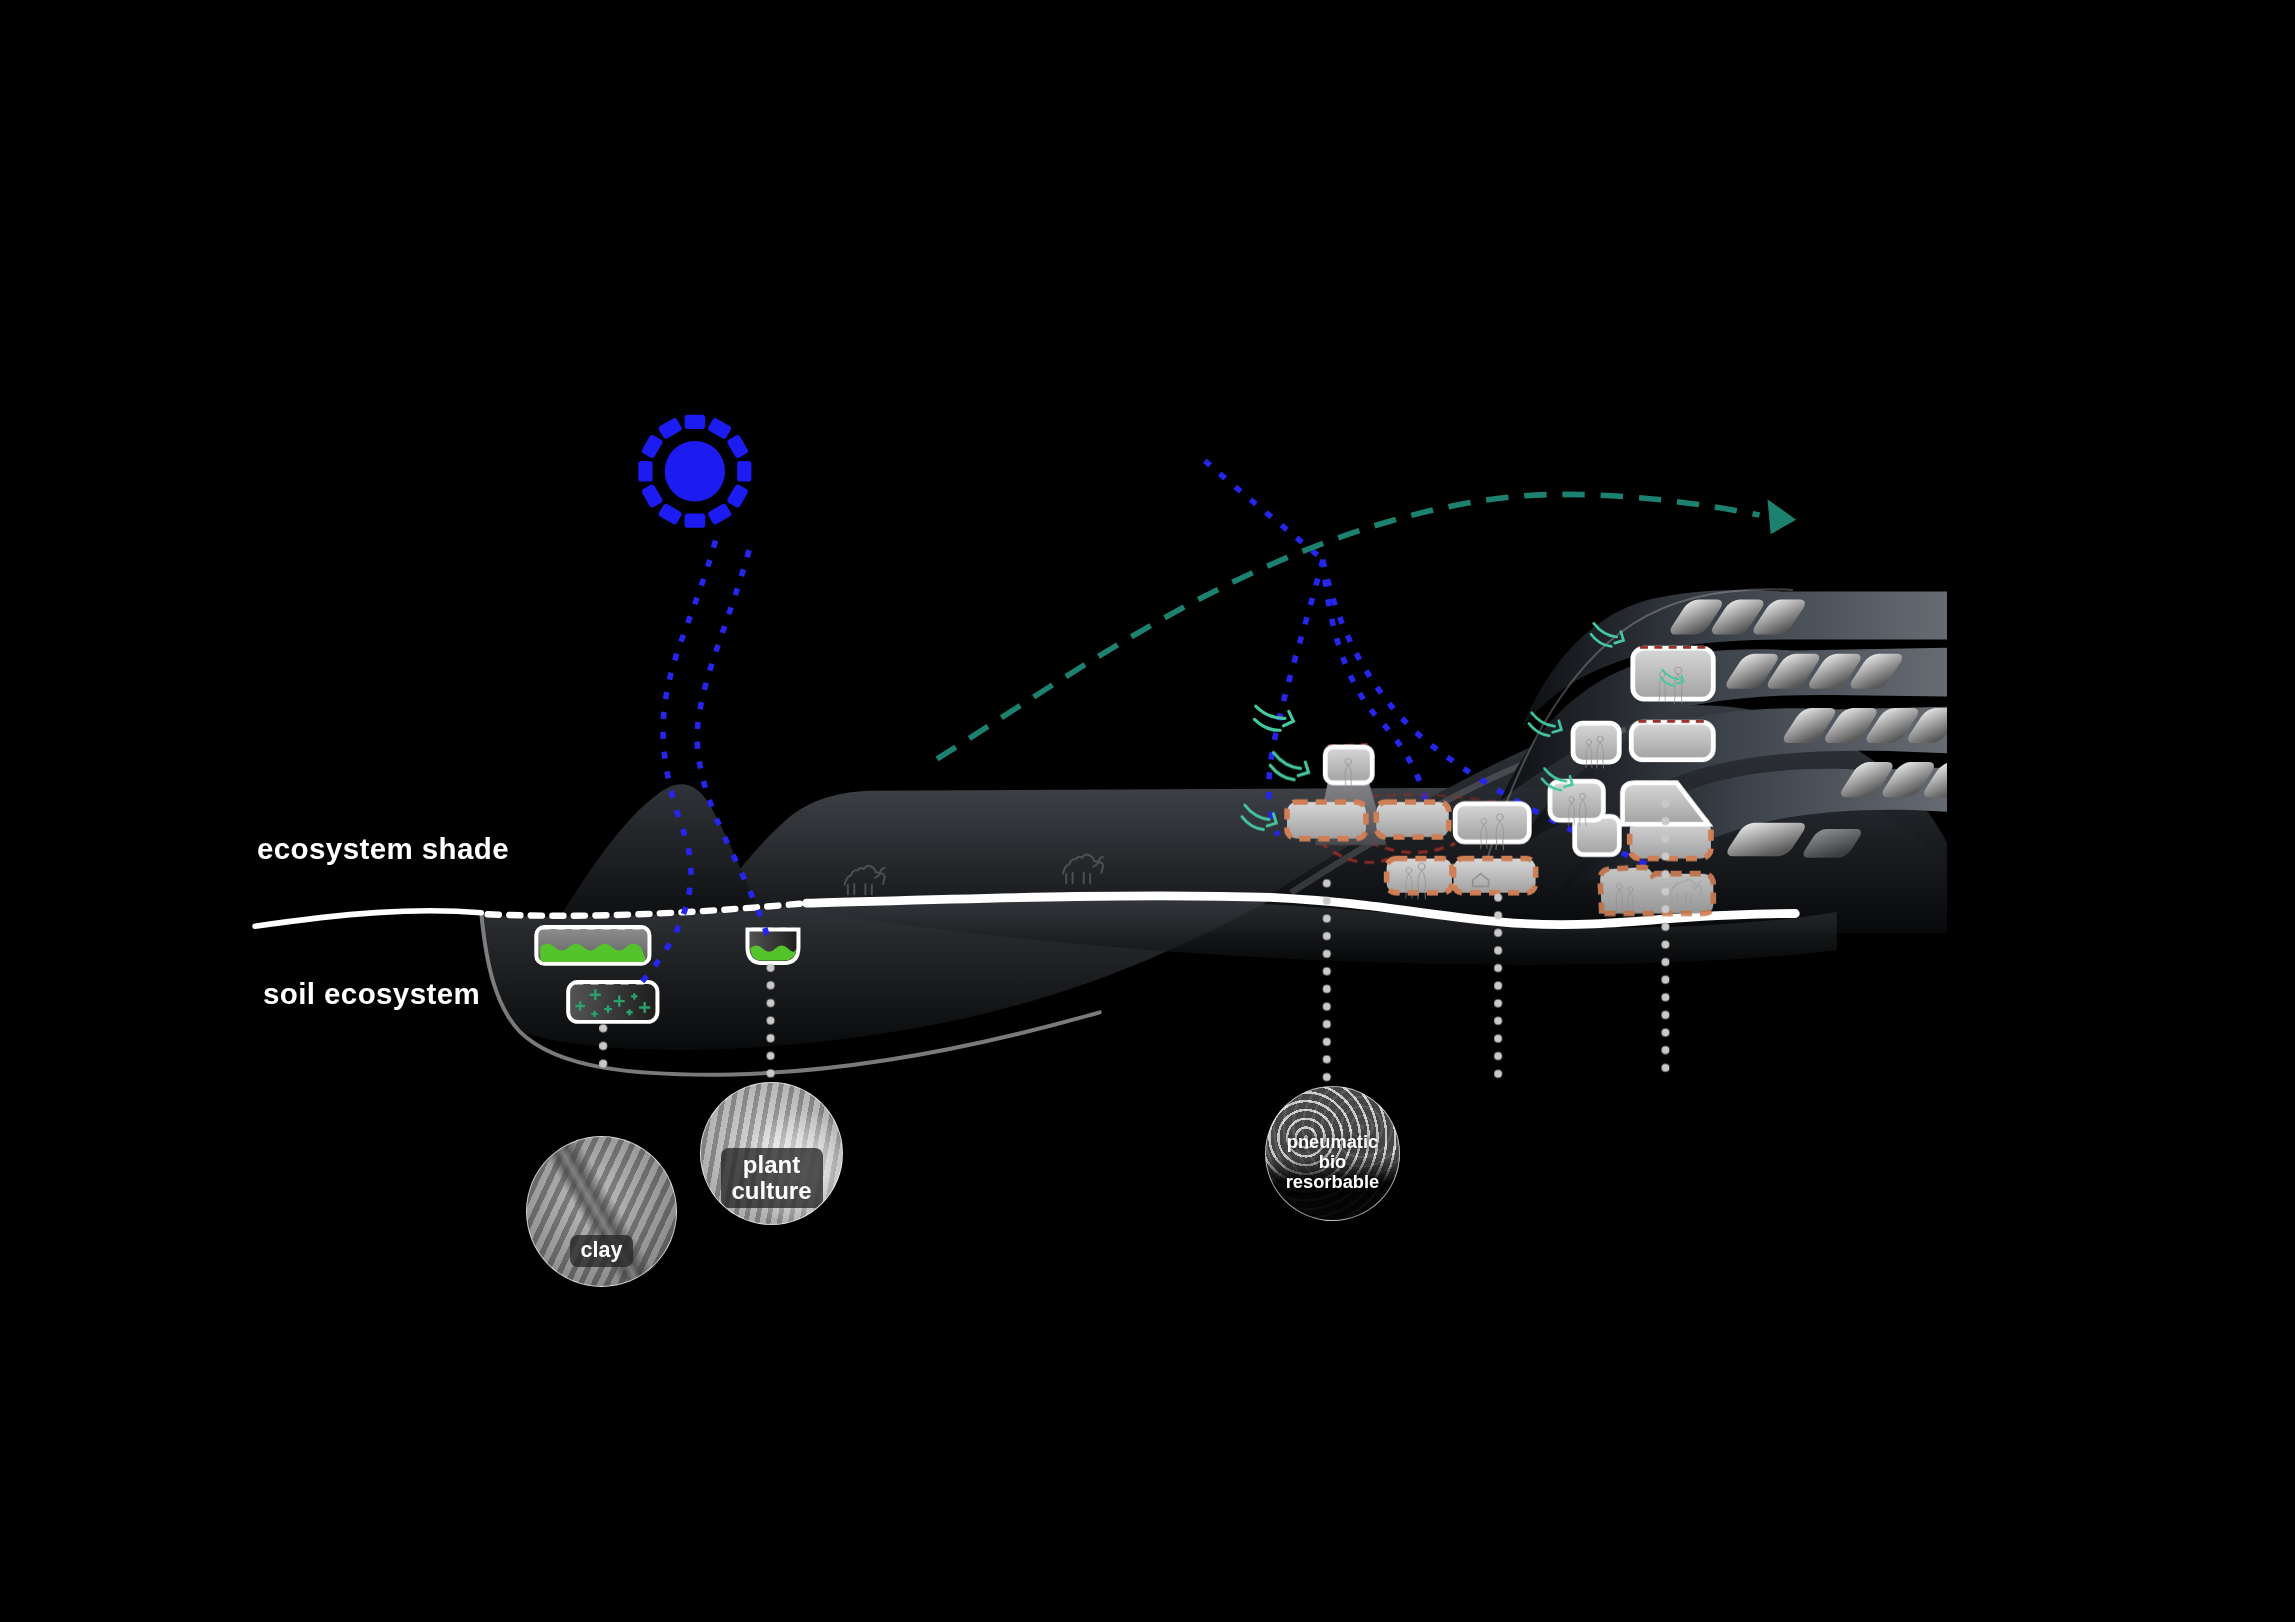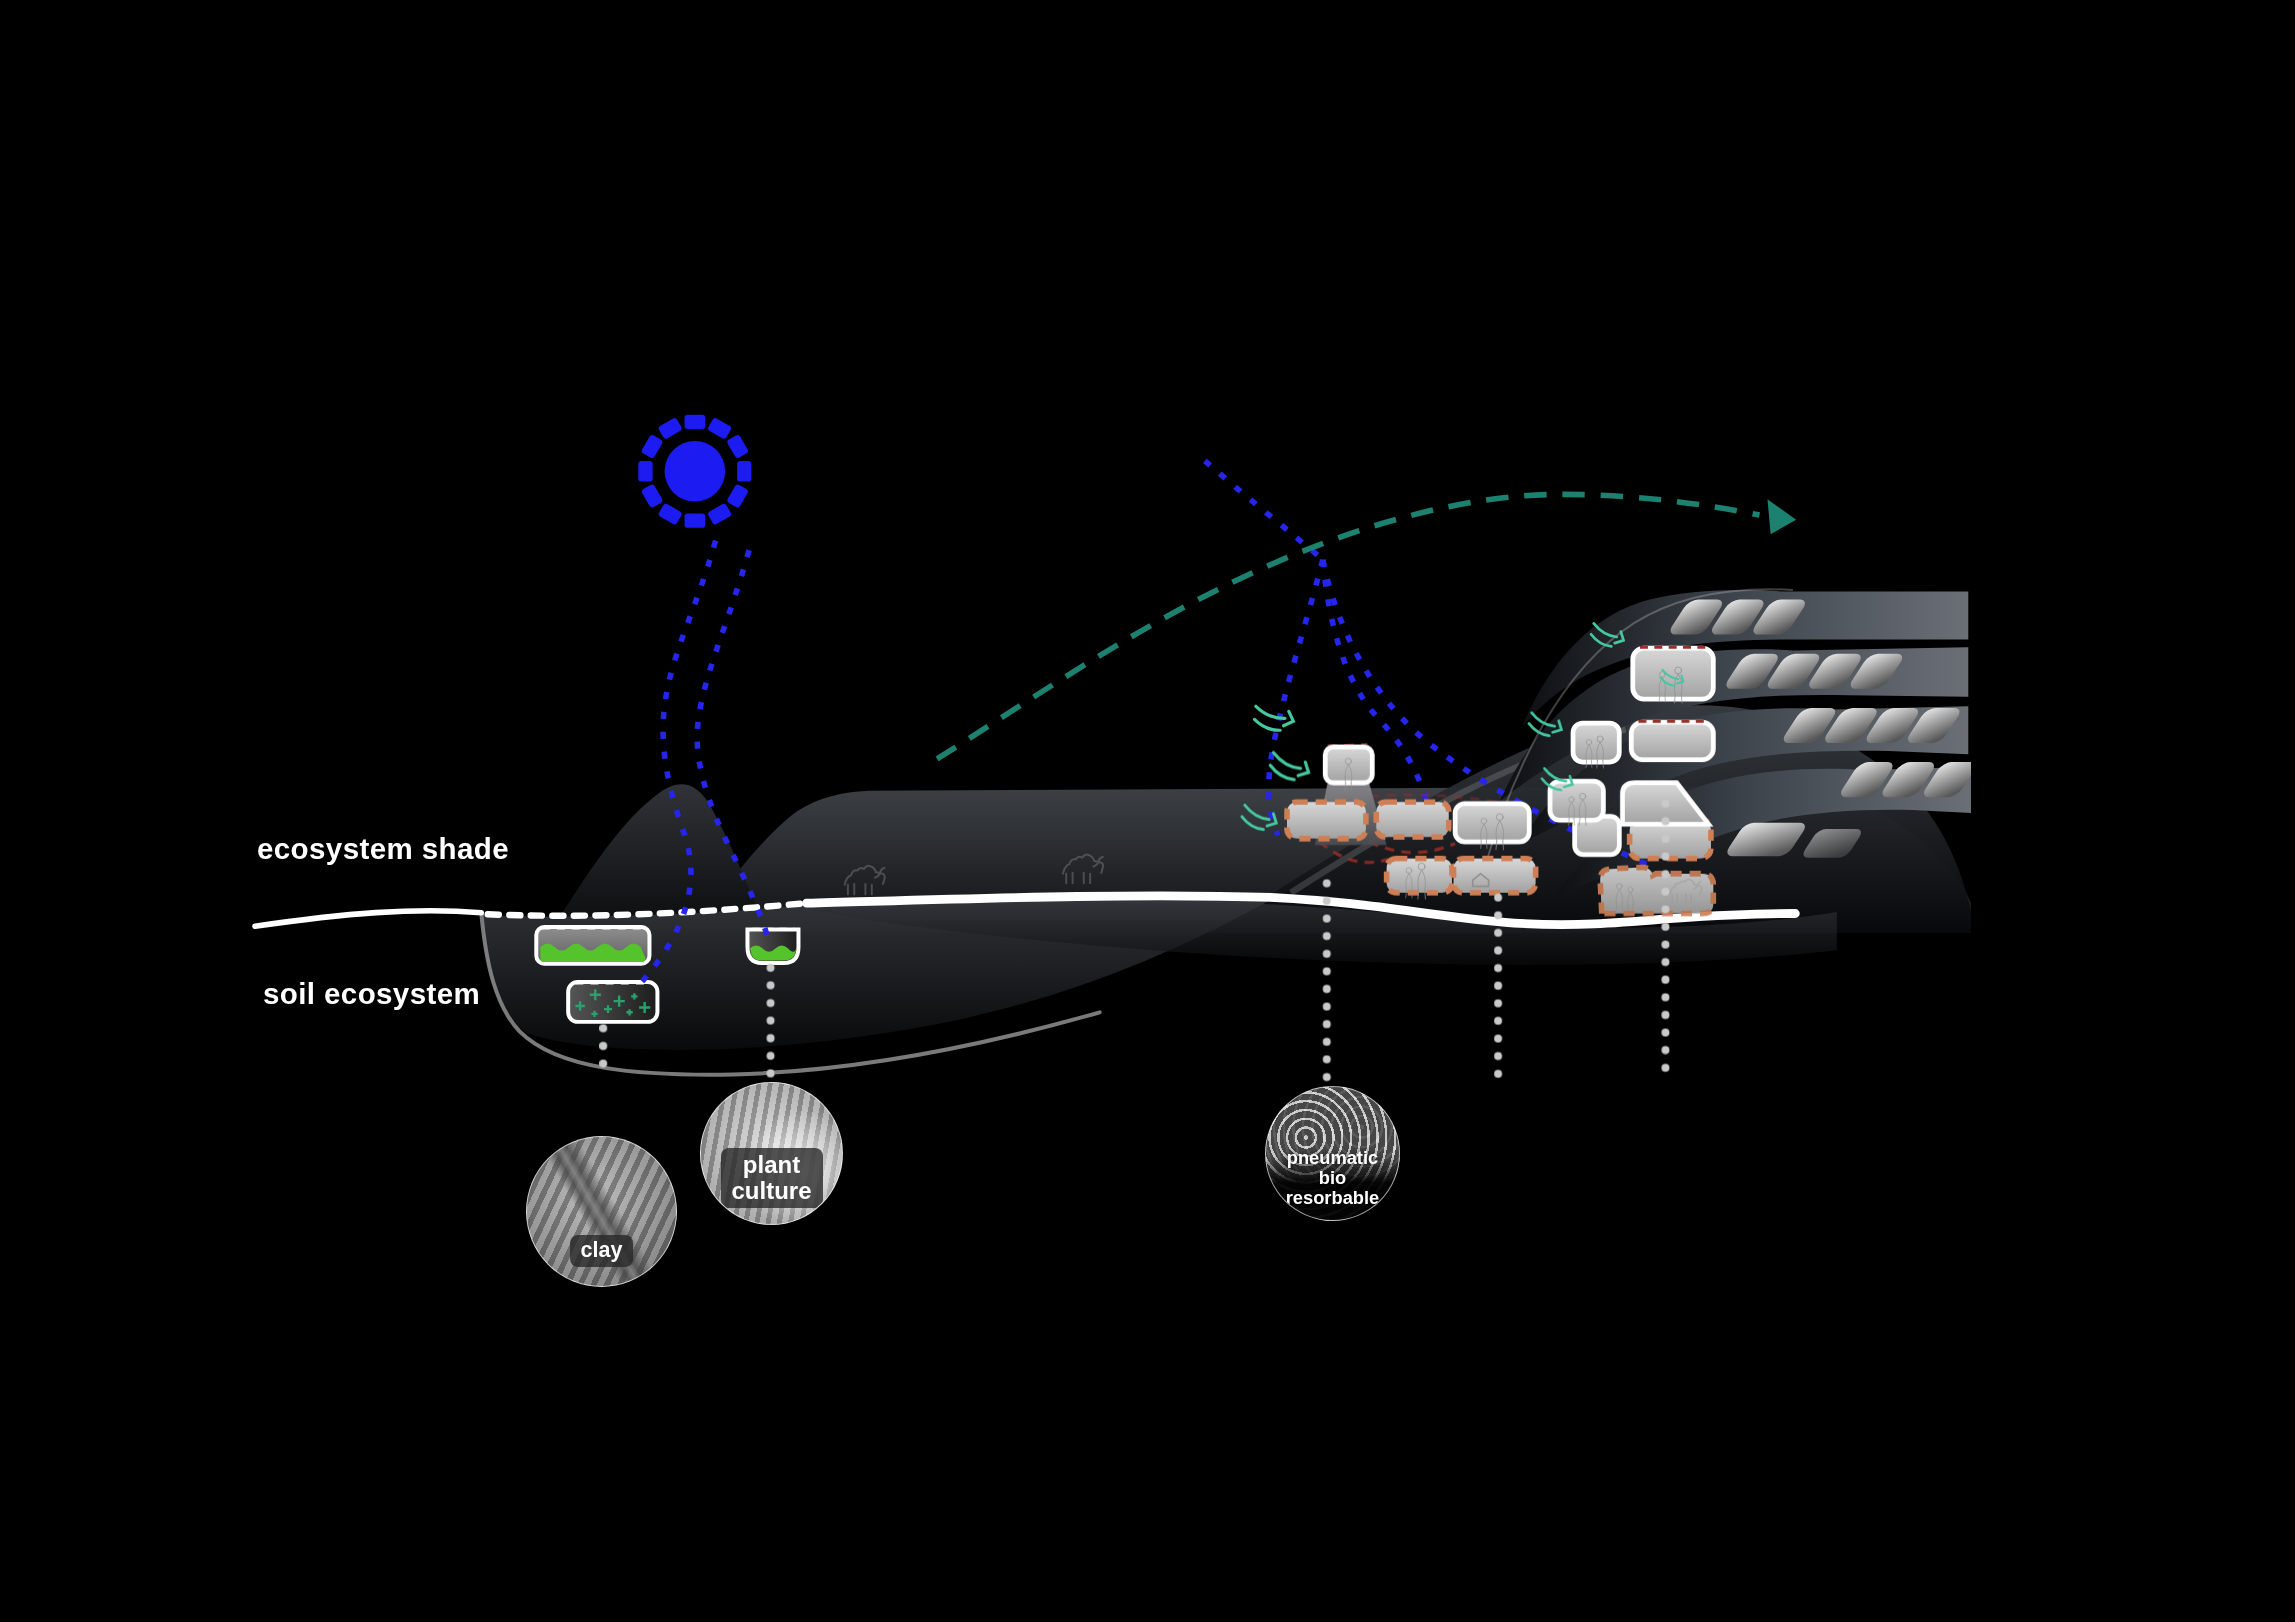--- a/index.html
+++ b/index.html
@@ -1,17 +1,17 @@
 <!DOCTYPE html>
 <html style="font-size:12.8px"><head>
 <meta charset="utf-8">
 <style>
   html,body{margin:0;padding:0;background:#000;}
   .stage{position:relative;width:1947px;height:1623px;background:#000;overflow:hidden;
-         font-family:"Liberation Sans", sans-serif;padding-left:24px;}
+         font-family:"Liberation Sans", sans-serif;}
   svg{position:absolute;left:0;top:0;}
   .zone-label{position:absolute;color:#fff;font-weight:bold;font-size:29.5px;letter-spacing:0.4px;}
   .lbl-shade{left:257px;top:832px;}
   .lbl-soil{left:263px;top:977px;}
   .inset{position:absolute;border-radius:50%;border:1.6px solid rgba(255,255,255,.65);
          overflow:hidden;box-sizing:border-box;}
   .inset-label{position:absolute;left:50%;transform:translateX(-50%);text-align:center;
          white-space:pre-line;font-weight:bold;line-height:1.08;}
   .plate{background:rgba(38,38,38,.78);border-radius:8px;padding:4px 11px;color:#fff;}
   .inset.clay{left:526px;top:1136px;width:151px;height:151px;background:
@@ -22,21 +22,21 @@
   .inset.plant{left:700px;top:1082px;width:143px;height:143px;background:
      radial-gradient(circle at 72% 62%, rgba(255,255,255,.8), rgba(255,255,255,0) 45%),
      repeating-linear-gradient(100deg, rgba(60,60,60,.35) 0 4.8px, rgba(255,255,255,.14) 4.8px 11px),
      radial-gradient(circle at 50% 45%, #d9d9d9, #a9a9a9 60%, #898989);}
   .plant-lbl{top:46%;font-size:24px;}
   .inset.pneumatic{left:1265px;top:1086px;width:135px;height:135px;background:
      linear-gradient(to bottom, rgba(0,0,0,0) 52%, rgba(0,0,0,.94) 72%),
      repeating-radial-gradient(circle at 30% 38%, rgba(220,220,220,.85) 0 2.4px, rgba(70,70,70,.85) 2.4px 8.8px),
      repeating-radial-gradient(circle at 72% 30%, rgba(225,225,225,.9) 0 2.4px, rgba(80,80,80,.9) 2.4px 9.6px),
      #141414;}
-  .pneumatic-lbl{top:34%;width:100%;font-size:18.3px;color:#fff;text-shadow:0 0 6.4px rgba(0,0,0,.9);margin-top:16px;}
+  .pneumatic-lbl{top:34%;width:100%;font-size:18.3px;color:#fff;text-shadow:0 0 6.4px rgba(0,0,0,.9);}
   .inset.sporosarcina{left:1426px;top:1079px;width:148px;height:148px;background:
      repeating-linear-gradient(125deg, rgba(80,80,80,.55) 0 5.6px, rgba(238,238,238,.95) 8px 16px, rgba(150,150,150,.6) 17.5px 21px),
      radial-gradient(circle at 50% 35%, #e2e2e2, #b9b9b9);}
   .sporo-lbl{top:30%;width:110%;font-size:18.3px;color:#1d1d1d;}
   .inset.habitat{left:1596px;top:1080px;width:147px;height:147px;background:
      radial-gradient(ellipse 26% 42% at 50% 52%, #ababab, #8a8a8a 60%, rgba(60,60,60,0) 78%),
      radial-gradient(ellipse 62% 72% at 50% 58%, #555, #323232 70%, #1c1c1c),
      #222;}
   .habitat-lbl{top:58%;font-size:21.5px;}
 </style>

